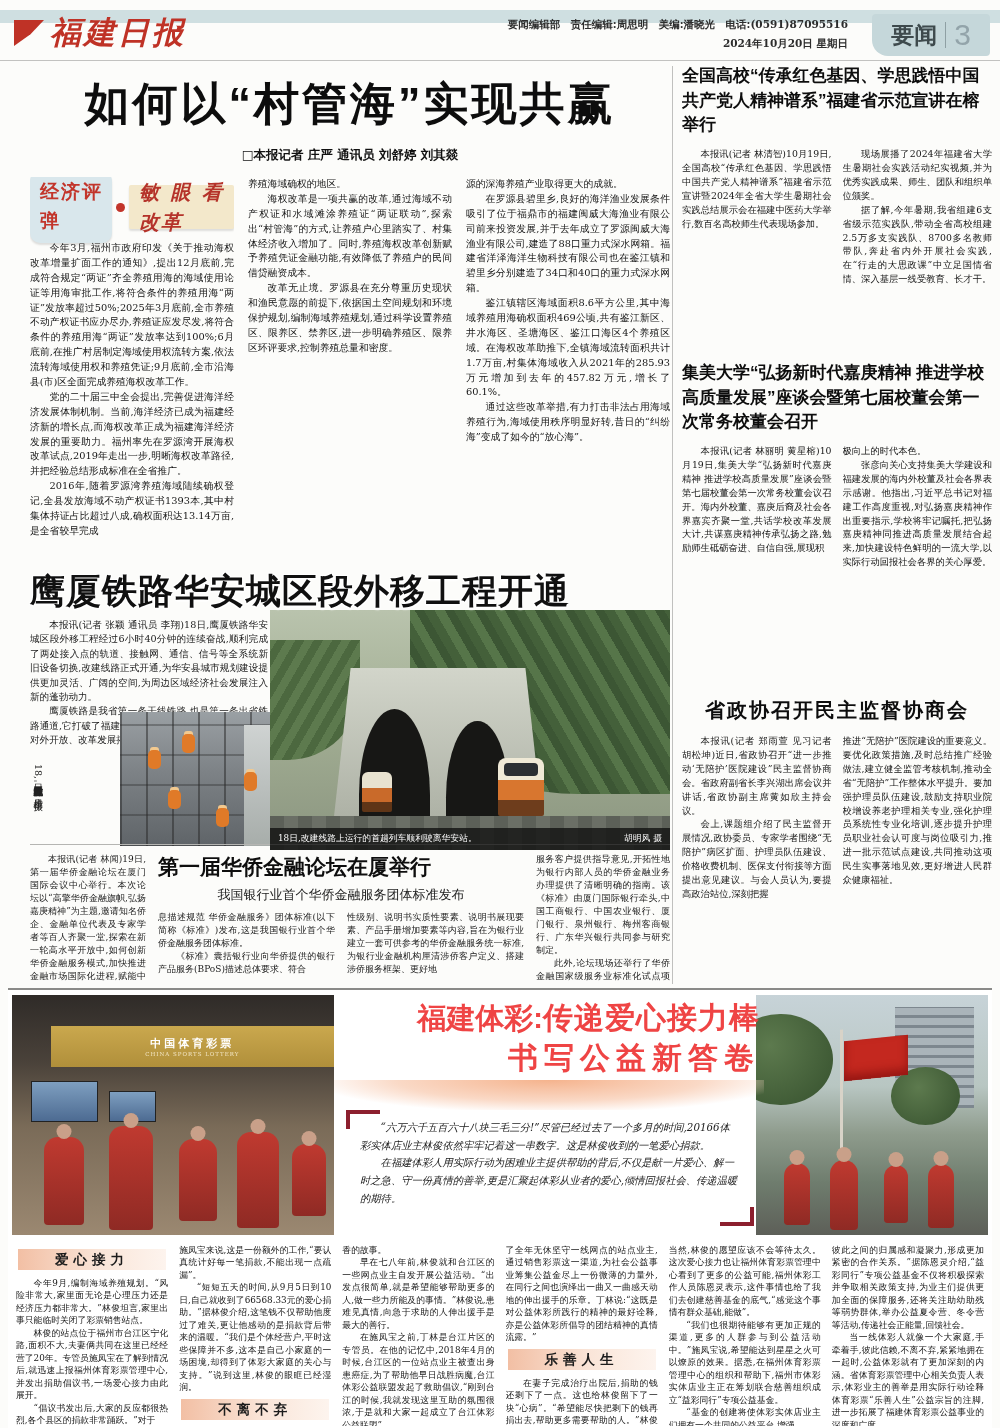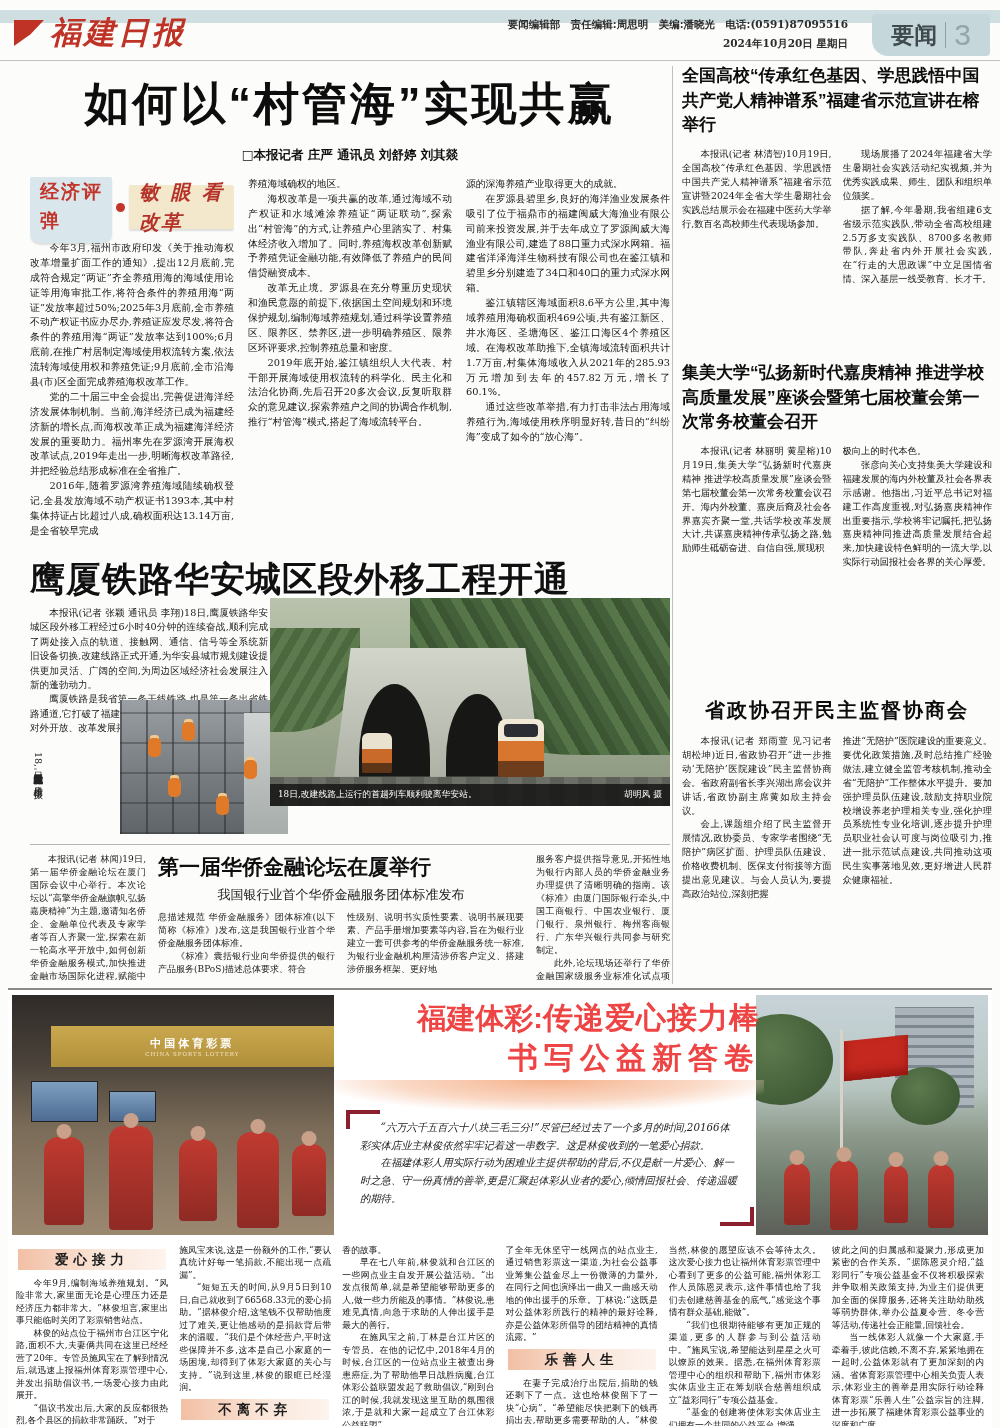--- a/index.html
+++ b/index.html
@@ -30,36 +30,36 @@
   .badge-left{background:#d9e7ec;color:#c2352b;font-weight:900;font-size:19px;letter-spacing:1px;
               display:flex;align-items:center;padding:16px 10px;height:40px;border-radius:10px;
               font-family:"Liberation Sans",sans-serif;box-shadow:0 2px 2px rgba(0,0,0,.12);}
   .badge-dot{width:9px;height:9px;background:#c2352b;border-radius:50%;margin:0 4px;flex:none;}
   .badge-right{background:#f3e8cb;color:#b5332a;font-weight:bold;font-style:italic;font-size:20px;
                display:flex;align-items:center;padding:0 10px;height:44px;border-radius:2px;
                letter-spacing:2px;box-shadow:0 2px 2px rgba(0,0,0,.12);}
   .bp{margin:0;text-indent:2em;}
   .noind{text-indent:0;}
   
-  .railway{position:absolute;left:30px;top:556px;width:640px;height:282px;}
+  .railway{position:absolute;left:30px;top:568px;width:640px;height:282px;}
   .railway-headline{position:relative;z-index:3;font-size:35px;font-weight:900;letter-spacing:1px;color:#101010;
                     font-family:"Liberation Sans",sans-serif;white-space:nowrap;
                     text-shadow:1px 1px 0 #fff,-1px -1px 0 #fff,1px -1px 0 #fff,-1px 1px 0 #fff,0 2px 2px #fff;}
   .railway-text{position:absolute;left:0;top:50px;width:238px;height:138px;font-size:9.6px;line-height:1.5;
                 text-align:justify;overflow:hidden;}
   .caption-vertical{position:absolute;left:0;top:196px;width:84px;height:130px;writing-mode:vertical-lr;
                     font-size:9.5px;line-height:1.7;color:#222;}
   .small-photo{position:absolute;left:90px;top:144px;width:168px;height:134px;overflow:hidden;
                background:linear-gradient(180deg,#9aa0a4 0%,#7d8286 45%,#5f6468 100%);}
   .small-photo::before{content:"";position:absolute;inset:0;
       background:repeating-linear-gradient(90deg,rgba(40,40,40,.5) 0 2px,transparent 2px 26px),
                  repeating-linear-gradient(0deg,rgba(40,40,40,.35) 0 2px,transparent 2px 30px);}
   .wall{position:absolute;right:0;top:10%;width:26%;height:90%;background:linear-gradient(#cfd3d2,#a7adaa);}
   .wk{position:absolute;width:13px;height:19px;background:#e07a28;border-radius:5px;box-shadow:0 -5px 0 -2px #f2c98f;}
-  .train-photo{position:absolute;right:0;top:42px;width:400px;height:208px;overflow:hidden;
+  .train-photo{position:absolute;right:0;top:42px;width:400px;height:240px;overflow:hidden;
                background:linear-gradient(180deg,#b9c3ad 0%,#a3af94 45%,#8b9580 100%);}
   .hill{position:absolute;right:-20px;top:-20px;width:70%;height:85%;border-radius:0 0 0 60%;
         background:repeating-linear-gradient(60deg,#44603a 0 9px,#567549 9px 18px,#3c5634 18px 26px);}
   .hill2{position:absolute;left:-30px;top:30px;width:30%;height:50%;border-radius:0 0 60% 0;
          background:repeating-linear-gradient(120deg,#4c683f 0 8px,#5d7a4e 8px 16px);}
   .portal{position:absolute;left:16%;top:24%;width:52%;height:62%;
           background:linear-gradient(#d2d5ca,#aeb2a6);clip-path:polygon(8% 0,92% 0,100% 100%,0 100%);}
   .arch{position:absolute;bottom:0;background:#171715;border-radius:50% 50% 0 0/80% 80% 0 0;}
   .arch.a1{left:12%;width:34%;height:72%;}
   .arch.a2{left:54%;width:30%;height:64%;}
@@ -170,21 +170,20 @@
         <div>
             <p class="bp">今年3月,福州市政府印发《关于推动海权改革增量扩面工作的通知》,提出12月底前,完成符合规定“两证”齐全养殖用海的海域使用论证等用海审批工作,将符合条件的养殖用海“两证”发放率超过50%;2025年3月底前,全市养殖不动产权证书应办尽办,养殖证应发尽发,将符合条件的养殖用海“两证”发放率达到100%;6月底前,在推广村居制定海域使用权流转方案,依法流转海域使用权和养殖凭证;9月底前,全市沿海县(市)区全面完成养殖海权改革工作。</p>
             <p class="bp">党的二十届三中全会提出,完善促进海洋经济发展体制机制。当前,海洋经济已成为福建经济新的增长点,而海权改革正成为福建海洋经济发展的重要助力。福州率先在罗源湾开展海权改革试点,2019年走出一步,明晰海权改革路径,并把经验总结形成标准在全省推广。</p>
             <p class="bp">2016年,随着罗源湾养殖海域陆续确权登记,全县发放海域不动产权证书1393本,其中村集体持证占比超过八成,确权面积达13.14万亩,是全省较早完成</p>
           </div>
       </div>
       <div class="lead-col">
           <p class="bp noind">养殖海域确权的地区。</p>
           <p class="bp">海权改革是一项共赢的改革,通过海域不动产权证和水域滩涂养殖证“两证联动”,探索出“村管海”的方式,让养殖户心里踏实了、村集体经济收入增加了。同时,养殖海权改革创新赋予养殖凭证金融功能,有效降低了养殖户的民间借贷融资成本。</p>
           <p class="bp">改革无止境。罗源县在充分尊重历史现状和渔民意愿的前提下,依据国土空间规划和环境保护规划,编制海域养殖规划,通过科学设置养殖区、限养区、禁养区,进一步明确养殖区、限养区环评要求,控制养殖总量和密度。</p>
-          <p class="bp">2019年底开始,鉴江镇组织人大代表、村干部开展海域使用权流转的科学化、民主化和法治化协商,先后召开20多次会议,反复听取群众的意见建议,探索养殖户之间的协调合作机制,推行“村管海”模式,搭起了海域流转平台。</p>
         </div>
       <div class="lead-col">
           <p class="bp noind">源的深海养殖产业取得更大的成就。</p>
           <p class="bp">在罗源县碧里乡,良好的海洋渔业发展条件吸引了位于福鼎市的福建闽威大海渔业有限公司前来投资发展,并于去年成立了罗源闽威大海渔业有限公司,建造了88口重力式深水网箱。福建省洋泽海洋生物科技有限公司也在鉴江镇和碧里乡分别建造了34口和40口的重力式深水网箱。</p>
           <p class="bp">鉴江镇辖区海域面积8.6平方公里,其中海域养殖用海确权面积469公顷,共有鉴江新区、井水海区、圣塘海区、鉴江口海区4个养殖区域。在海权改革助推下,全镇海域流转面积共计1.7万亩,村集体海域收入从2021年的285.93万元增加到去年的457.82万元,增长了60.1%。</p>
           <p class="bp">通过这些改革举措,有力打击非法占用海域养殖行为,海域使用秩序明显好转,昔日的“纠纷海”变成了如今的“放心海”。</p>
         </div>
     </div>
   </div>
 

